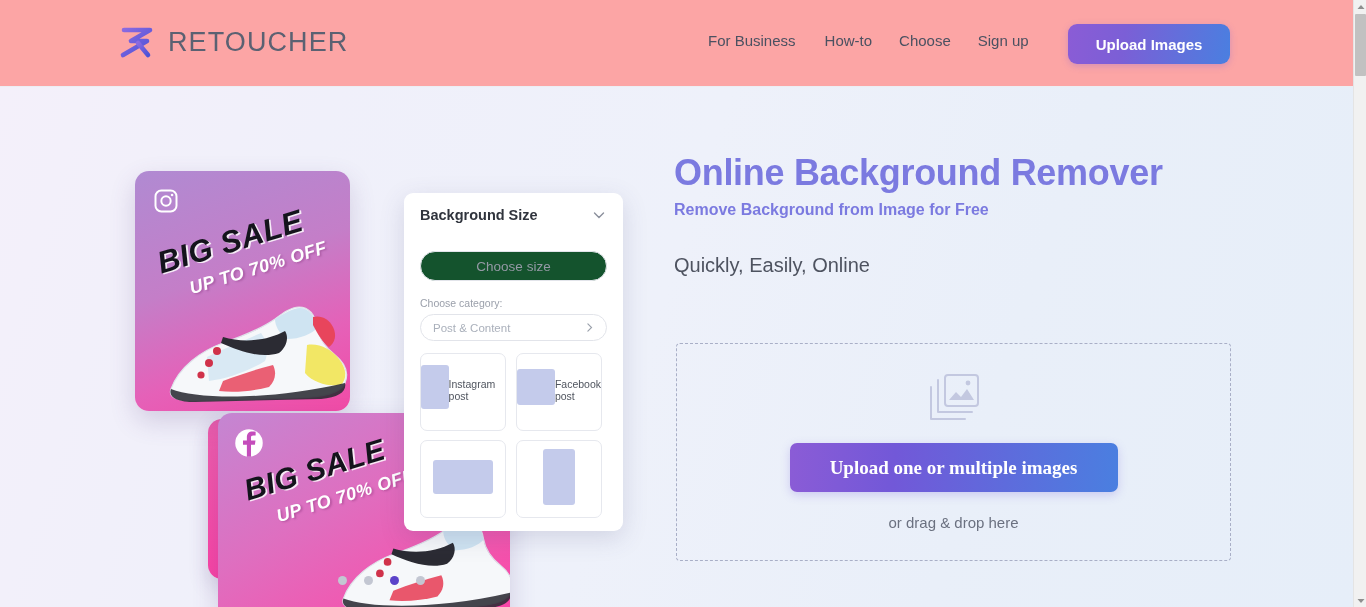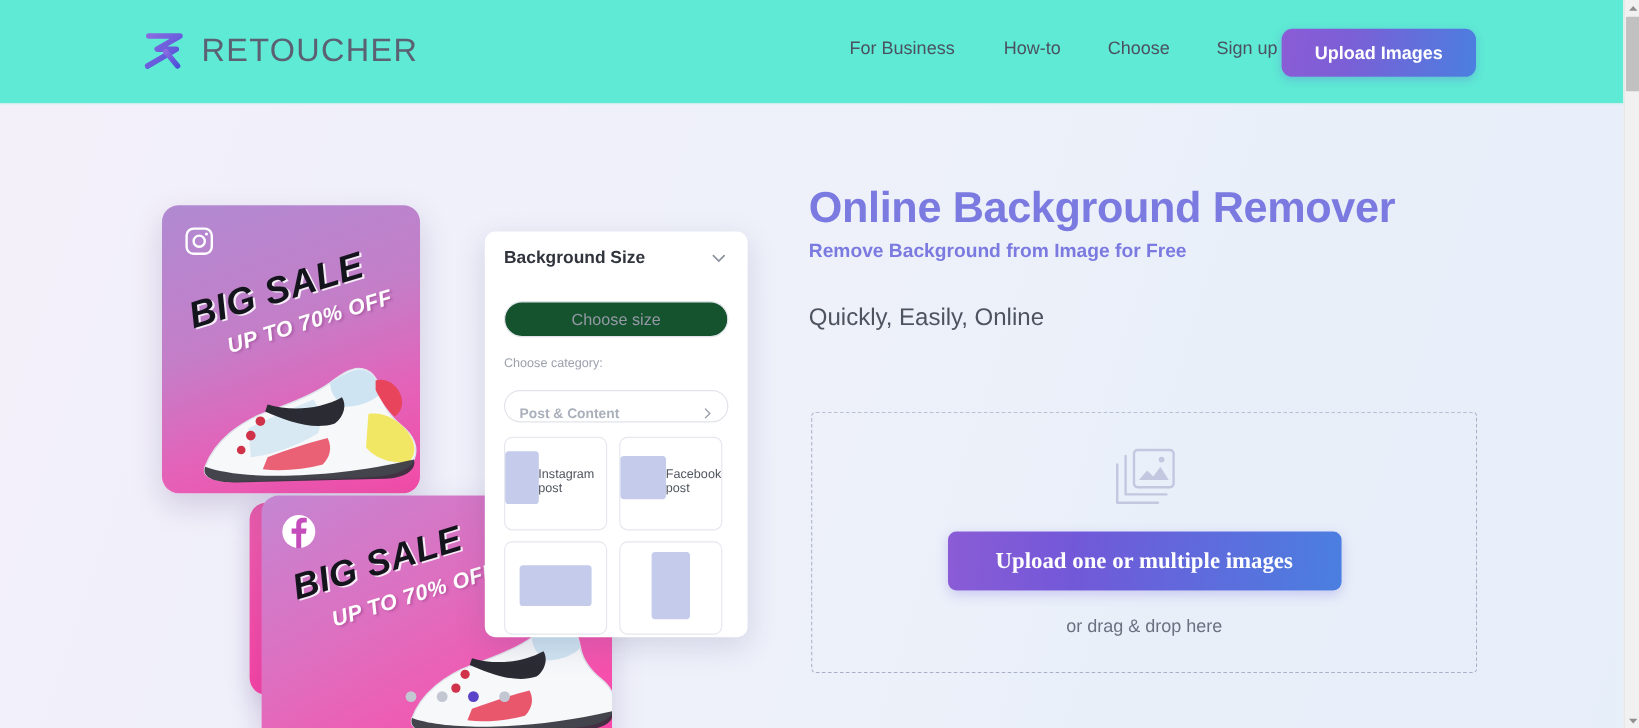--- a/index.html
+++ b/index.html
@@ -17,36 +17,36 @@
   .page {
     position: absolute; left: 0; top: 0;
     width: 1353px; height: 607px;
     overflow: hidden;
   }
 
   
   .header {
     position: absolute; left: 0; top: 0;
     width: 1353px; height: 87px;
-    background: #5eead4;
+    background: #fca5a5;
     border-bottom: 1px solid #eceef3;
     display: flex; align-items: center;
   }
   .logo-wrap {
     position: absolute; left: 117px; top: 22px;
     display: flex; align-items: center; gap: 11px;
   }
   .logo-mark { width: 40px; height: 40px; display: block; }
   .logo-text {
     font-size: 27px; letter-spacing: 1.1px;
     color: #5b6172; font-weight: 400;
   }
   .nav {
     position: absolute; left: 708px; top: 32px;
-    display: flex; align-items: center; gap: 16px;
+    display: flex; align-items: center; gap: 4px;
   }
   .nav a {
     font-size: 15px; color: #4b5161; text-decoration: none;
     padding: 0 23px 0 0; white-space: nowrap;
   }
   .nav a:first-child { padding-right: 25px; }
   .btn-upload-header {
     position: absolute; left: 1068px; top: 24px;
     width: 162px; height: 40px;
     border-radius: 9px; border: none;
@@ -133,29 +133,28 @@
   .choose-size {
     width: 187px; height: 30px;
     border: 1px solid #e2e4ea; border-radius: 16px;
     background: #14532d;
     display: flex; align-items: center; justify-content: center;
     font-size: 13.5px; color: #9499a5;
     cursor: pointer;
   }
   .cat-label { margin-top: 16px; font-size: 10.5px; color: #9ba0ab; }
   .cat-select {
-    margin-top: 16px;
+    margin-top: 5px;
     width: 187px; height: 27px;
     border: 1px solid #e2e4ea; border-radius: 14px;
     background: #fff;
-    display: flex; align-items: flex-end; justify-content: space-between;
+    display: flex; align-items: center; justify-content: space-between;
     padding: 0 10px 0 12px;
     font-size: 11.5px; color: #aab0bb;
     cursor: pointer;
-    font-weight: bold;
   }
   .chev-right { width: 13px; height: 13px; display: block; }
   .thumb-grid {
     margin-top: 12px;
     display: grid;
     grid-template-columns: 86px 86px;
     gap: 9px 10px;
   }
   .thumb {
     width: 86px; height: 78px;

